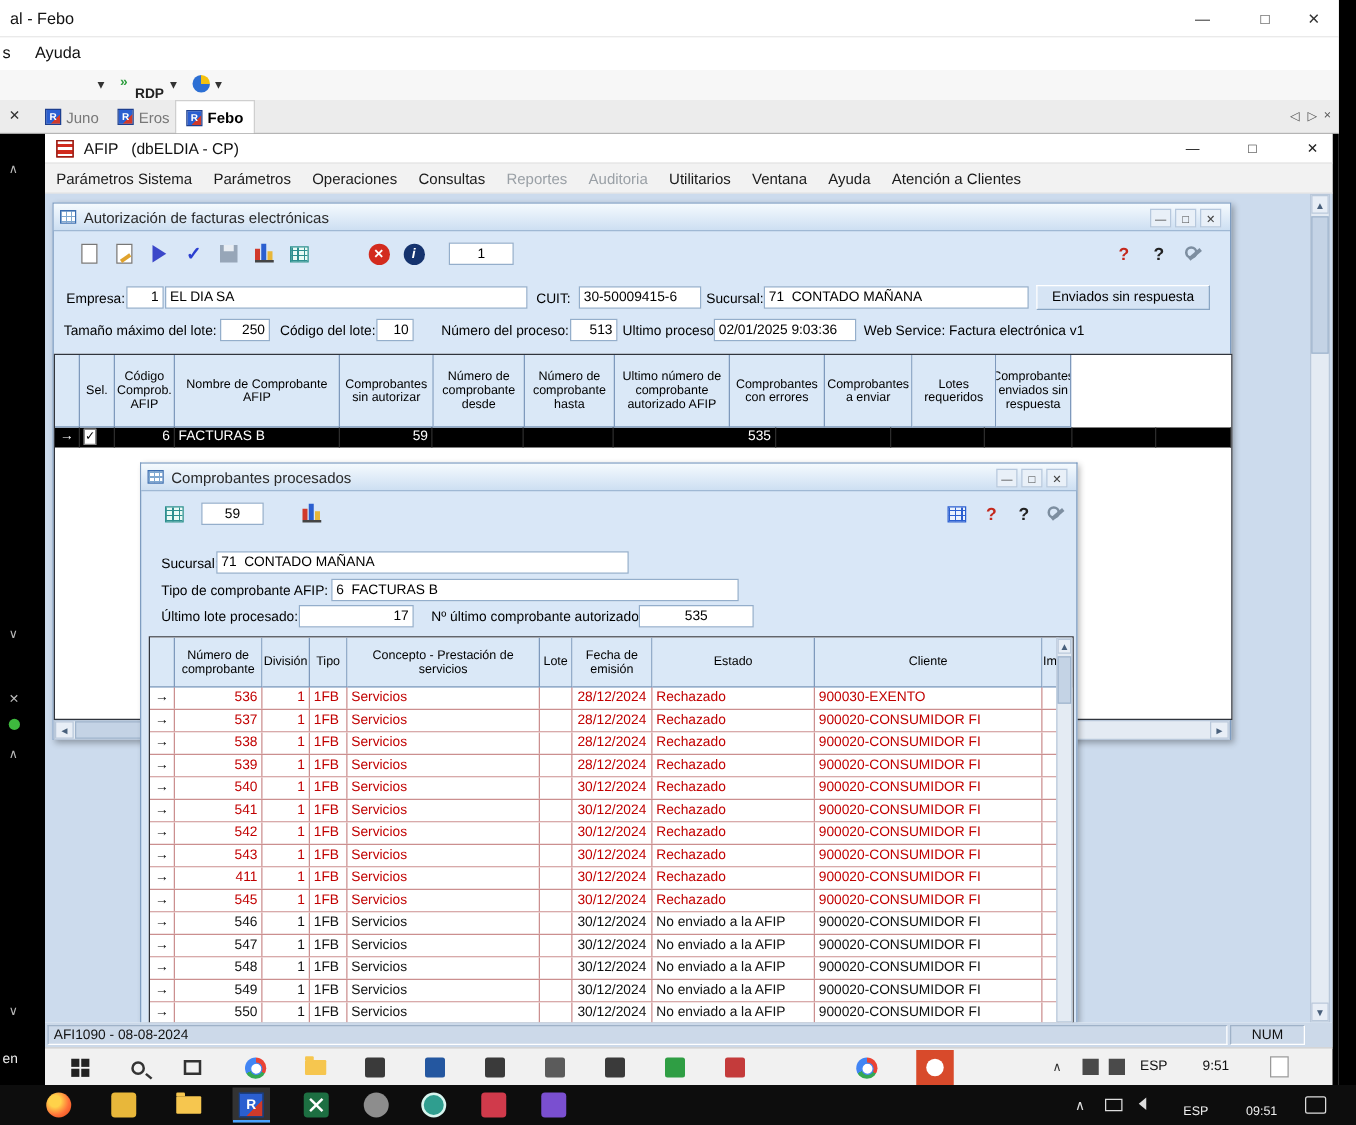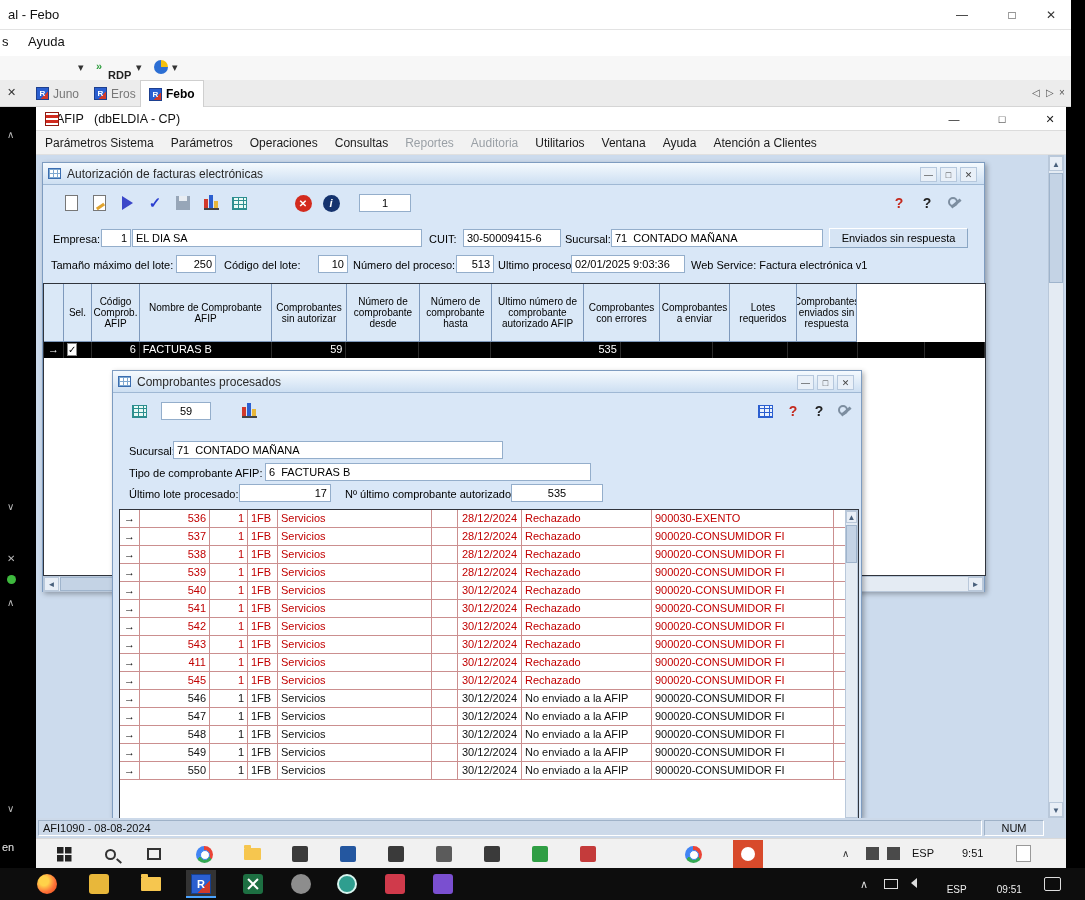--- a/index.html
+++ b/index.html
@@ -167,21 +167,21 @@
         <span class="eg" style="left:7px;top:490px">∧</span>
         <span class="eg" style="left:7px;top:696px">∨</span>
         <span class="eg" style="left:2px;top:734px;color:#eee;font-size:11px">en</span>
       </div>
 
       <div class="rscreen">
 
         <div class="afip">
           <div class="a-title">
             <span class="abs" style="left:9px;top:5px;width:14px;height:14px;background:repeating-linear-gradient(0deg,#fff 0 2px,#d12b1e 2px 5px),#d12b1e;border:1px solid #8f1a10"></span>
-            <span class="t" style="margin-left:20px">AFIP   (dbELDIA - CP)</span>
+            <span class="t" style="margin-left:31px">AFIP   (dbELDIA - CP)</span>
             <span class="a-ctl" style="left:900px">—</span>
             <span class="a-ctl" style="left:948px">□</span>
             <span class="a-ctl" style="left:996px">✕</span>
           </div>
           <div class="a-menu">
             <span>Parámetros Sistema</span>
             <span>Parámetros</span>
             <span>Operaciones</span>
             <span>Consultas</span>
             <span class="dis">Reportes</span>
@@ -250,21 +250,21 @@
               <div class="fld" style="left:89px;top:66px;width:290px">EL DIA SA</div>
               <span class="lbl" style="left:386px;top:67px">CUIT:</span>
               <div class="fld" style="left:420px;top:66px;width:98px">30-50009415-6</div>
               <span class="lbl" style="left:522px;top:67px">Sucursal:</span>
               <div class="fld" style="left:568px;top:66px;width:212px">71  CONTADO MAÑANA</div>
               <div class="btn3d" style="left:786px;top:65px;width:139px">Enviados sin respuesta</div>
 
               <span class="lbl" style="left:8px;top:93px">Tamaño máximo del lote:</span>
               <div class="fld r" style="left:133px;top:92px;width:40px">250</div>
               <span class="lbl" style="left:181px;top:93px">Código del lote:</span>
-              <div class="fld r" style="left:275px;top:92px;width:30px">10</div>
+              <div class="fld r" style="left:258px;top:92px;width:30px">10</div>
               <span class="lbl" style="left:310px;top:93px">Número del proceso:</span>
               <div class="fld r" style="left:413px;top:92px;width:38px">513</div>
               <span class="lbl" style="left:455px;top:93px">Ultimo proceso:</span>
               <div class="fld" style="left:528px;top:92px;width:114px">02/01/2025 9:03:36</div>
               <span class="lbl" style="left:648px;top:93px">Web Service: Factura electrónica v1</span>
 
               <div class="g1" style="left:0;top:120px;width:943px;height:293px">
                 <div class="hrow">
                   <div class="hcell" style="width:20px"></div>
                   <div class="hcell" style="width:28px">Sel.</div>
@@ -339,20 +339,32 @@
               <span class="lbl" style="left:16px;top:71px">Sucursal:</span>
               <div class="fld" style="left:60px;top:70px;width:330px">71  CONTADO MAÑANA</div>
               <span class="lbl" style="left:16px;top:93px">Tipo de comprobante AFIP:</span>
               <div class="fld" style="left:152px;top:92px;width:326px">6  FACTURAS B</div>
               <span class="lbl" style="left:16px;top:114px">Último lote procesado:</span>
               <div class="fld r" style="left:126px;top:113px;width:92px">17</div>
               <span class="lbl" style="left:232px;top:114px">Nº último comprobante autorizado:</span>
               <div class="fld c" style="left:398px;top:113px;width:92px">535</div>
 
               <div class="g2" style="left:6px;top:138px;width:740px;height:310px">
+                <div class="hrow">
+                  <div class="hcell" style="width:20px"></div>
+                  <div class="hcell" style="width:70px">Número de comprobante</div>
+                  <div class="hcell" style="width:38px">División</div>
+                  <div class="hcell" style="width:30px">Tipo</div>
+                  <div class="hcell" style="width:154px">Concepto - Prestación de servicios</div>
+                  <div class="hcell" style="width:26px">Lote</div>
+                  <div class="hcell" style="width:64px">Fecha de emisión</div>
+                  <div class="hcell" style="width:130px">Estado</div>
+                  <div class="hcell" style="width:182px">Cliente</div>
+                  <div class="hcell" style="width:13px">Im</div>
+                </div>
                 <div>
                     <div class="g2row err">
                     <div class="ar" style="width:20px;text-align:center"></div>
                     <div class="num" style="width:70px">536</div>
                     <div class="num" style="width:38px">1</div>
                     <div style="width:30px">1FB</div>
                     <div style="width:154px">Servicios</div>
                     <div style="width:26px"></div>
                     <div style="width:64px;text-align:center">28/12/2024</div>
                     <div style="width:130px">Rechazado</div>

